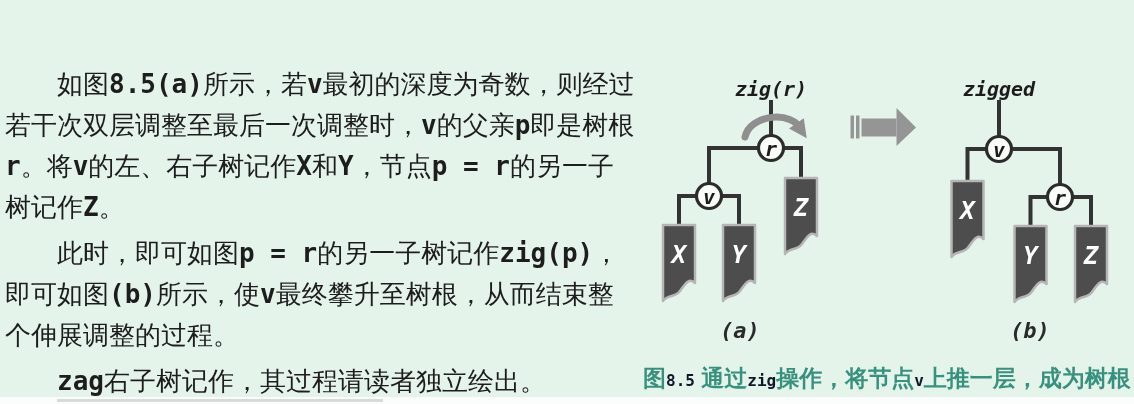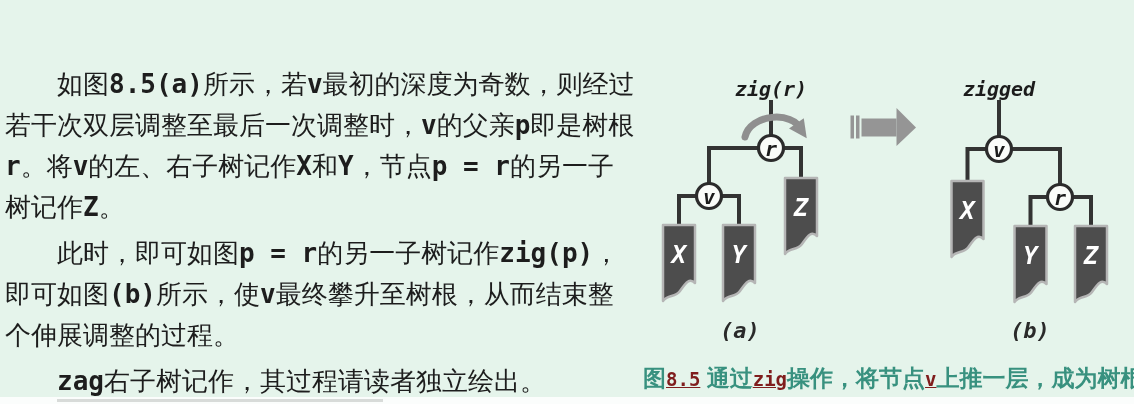--- a/index.html
+++ b/index.html
@@ -32,21 +32,21 @@
   .oplabel{font-family:"DejaVu Sans Mono",monospace;font-weight:bold;font-size:20px;fill:#1c1c1c;text-anchor:middle;}
   .tag{font-family:"DejaVu Sans Mono",monospace;font-weight:bold;font-size:22px;fill:#2a2a2a;text-anchor:middle;}
   .gray{fill:#959595;}
   .rot{stroke:#8f8f8f;stroke-width:7;fill:none;stroke-linecap:round;}
   .rothead{fill:#8f8f8f;}
   
   .caption{
     position:absolute;left:643px;top:363px;width:489px;
     font-size:23px;font-weight:bold;color:#38917f;white-space:nowrap;
   }
-  .caption .mono{font-size:19px;color:#7f1d1d;text-decoration:underline;}
+  .caption .mono{font-size:16px;color:#0f172a;}
   
   .bottom-strip{position:absolute;left:0;bottom:0;width:1134px;height:7px;background:#fbfdfc;}
   .bottom-smear{position:absolute;left:57px;bottom:2px;width:326px;height:3px;background:#d8dbd9;}
 </style>
 </head>
 <body>
 
 <div class="page">
 
 

